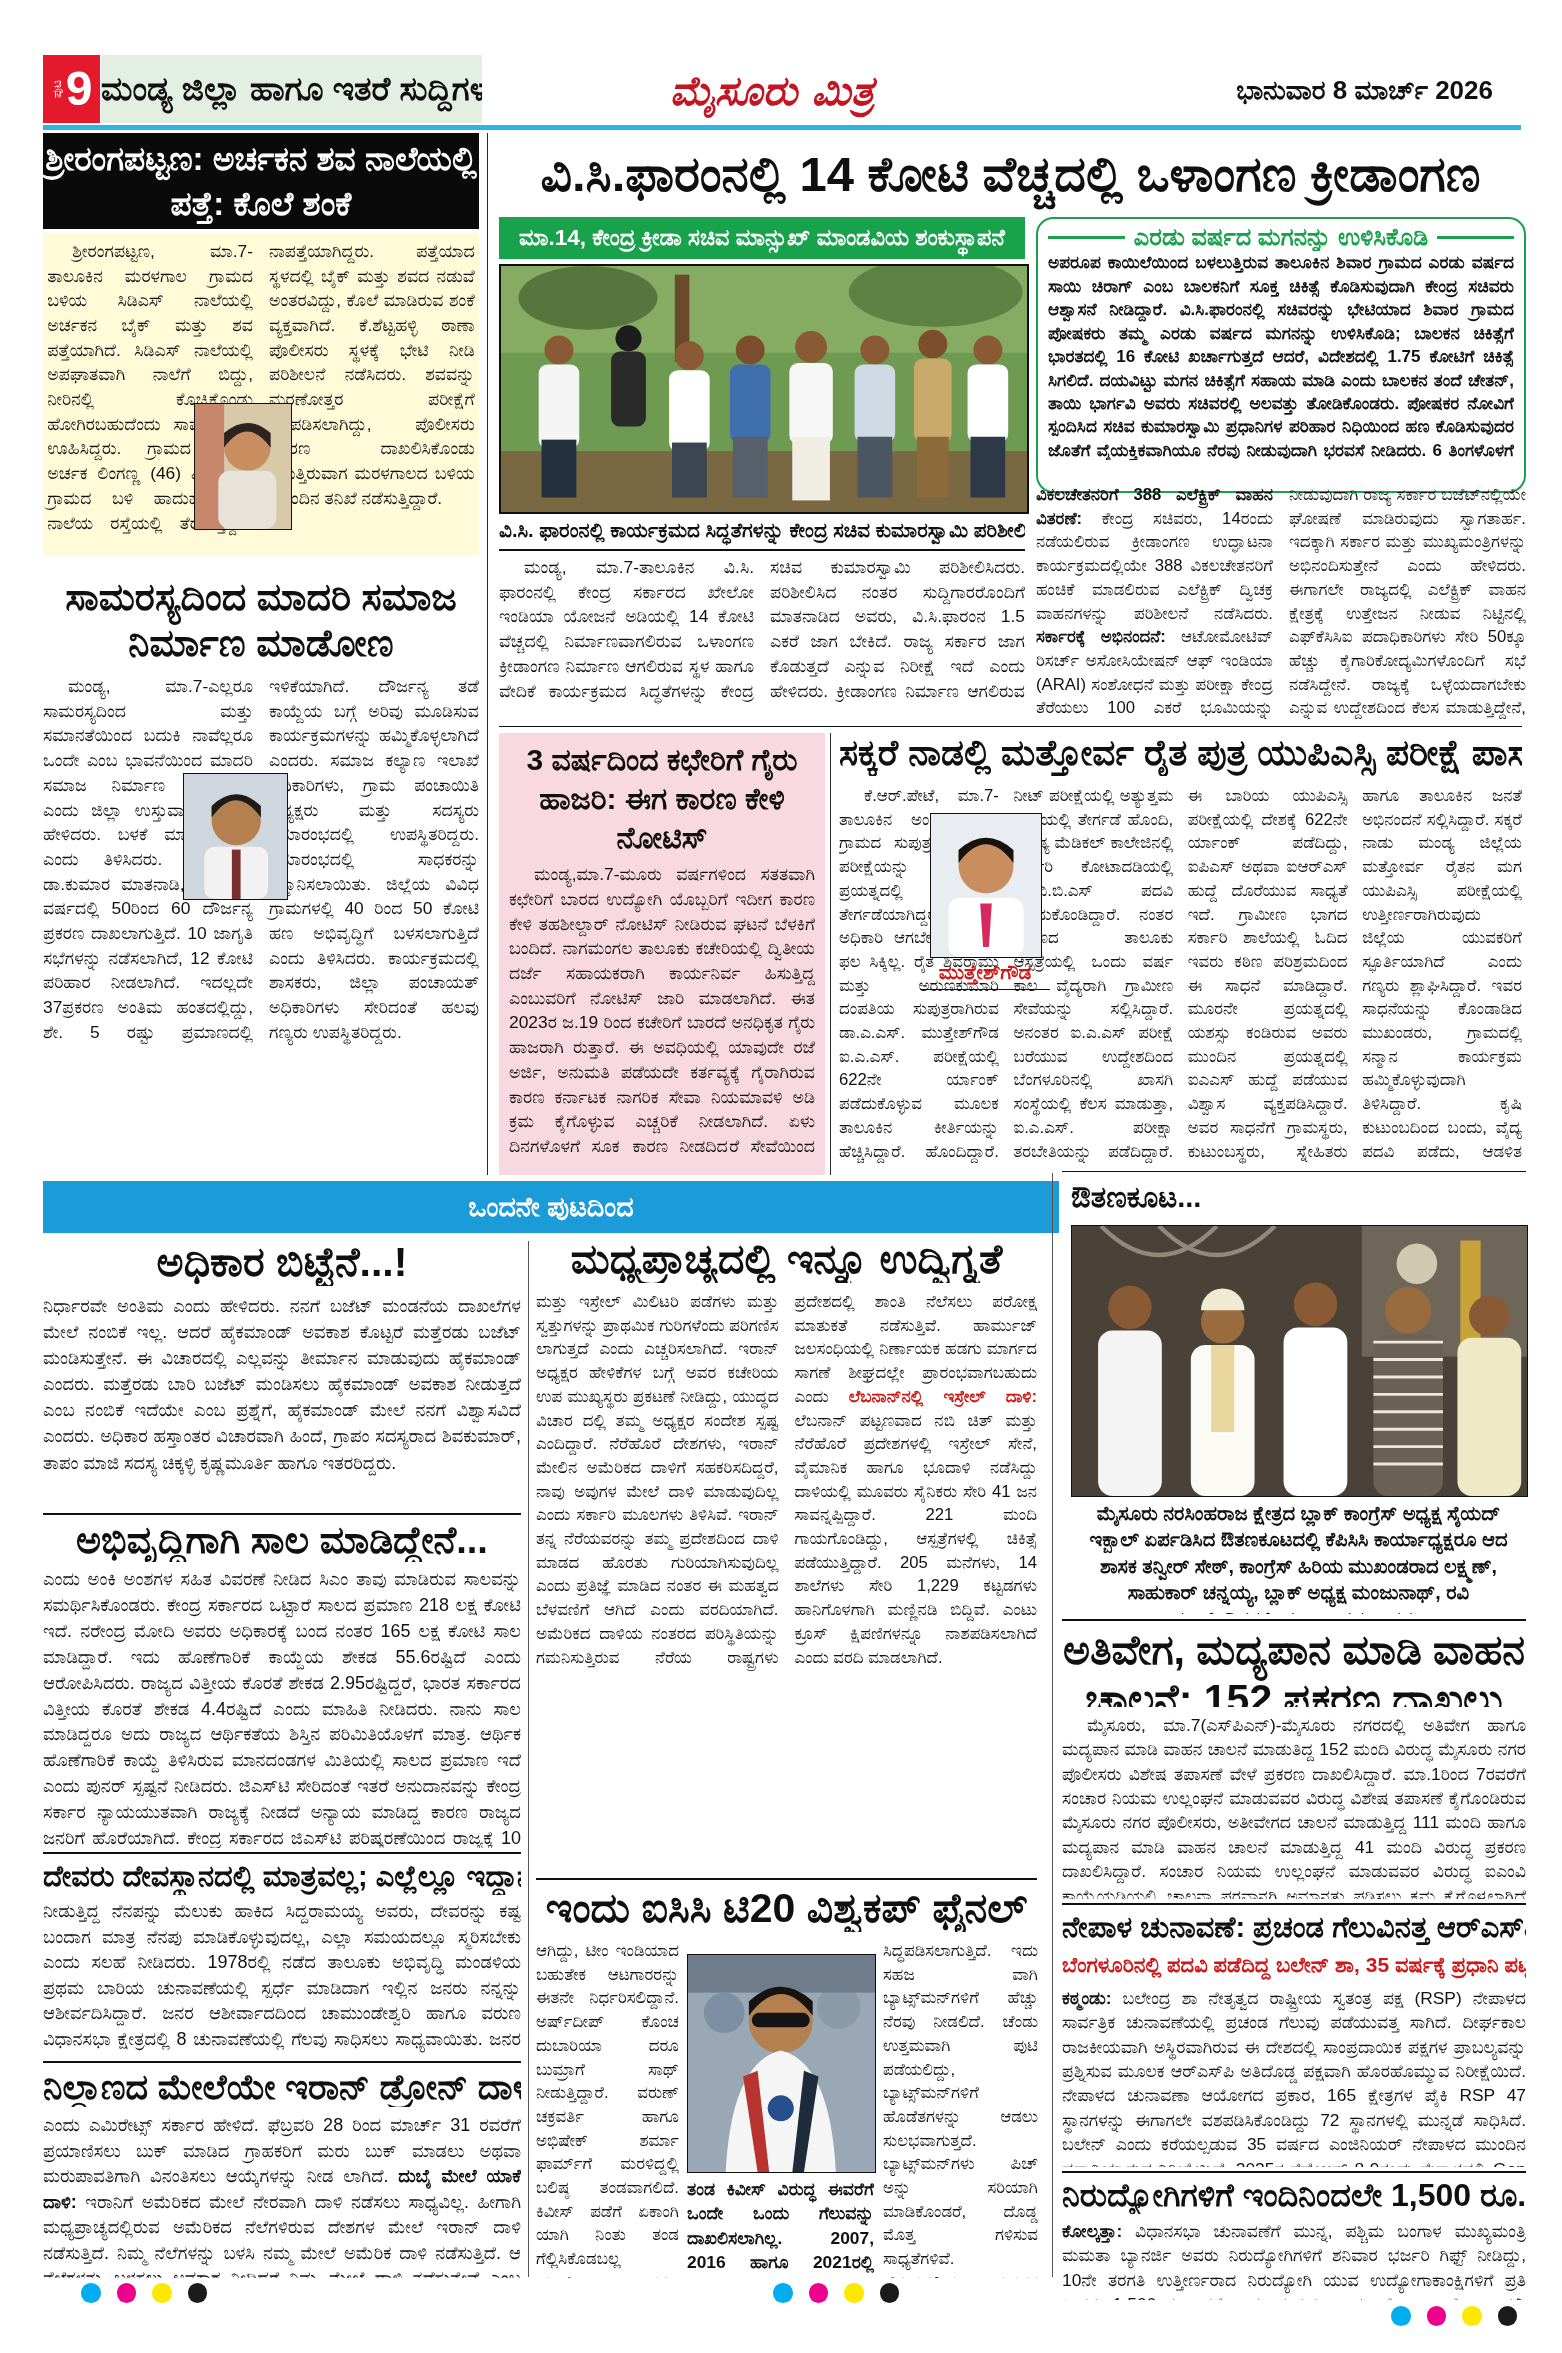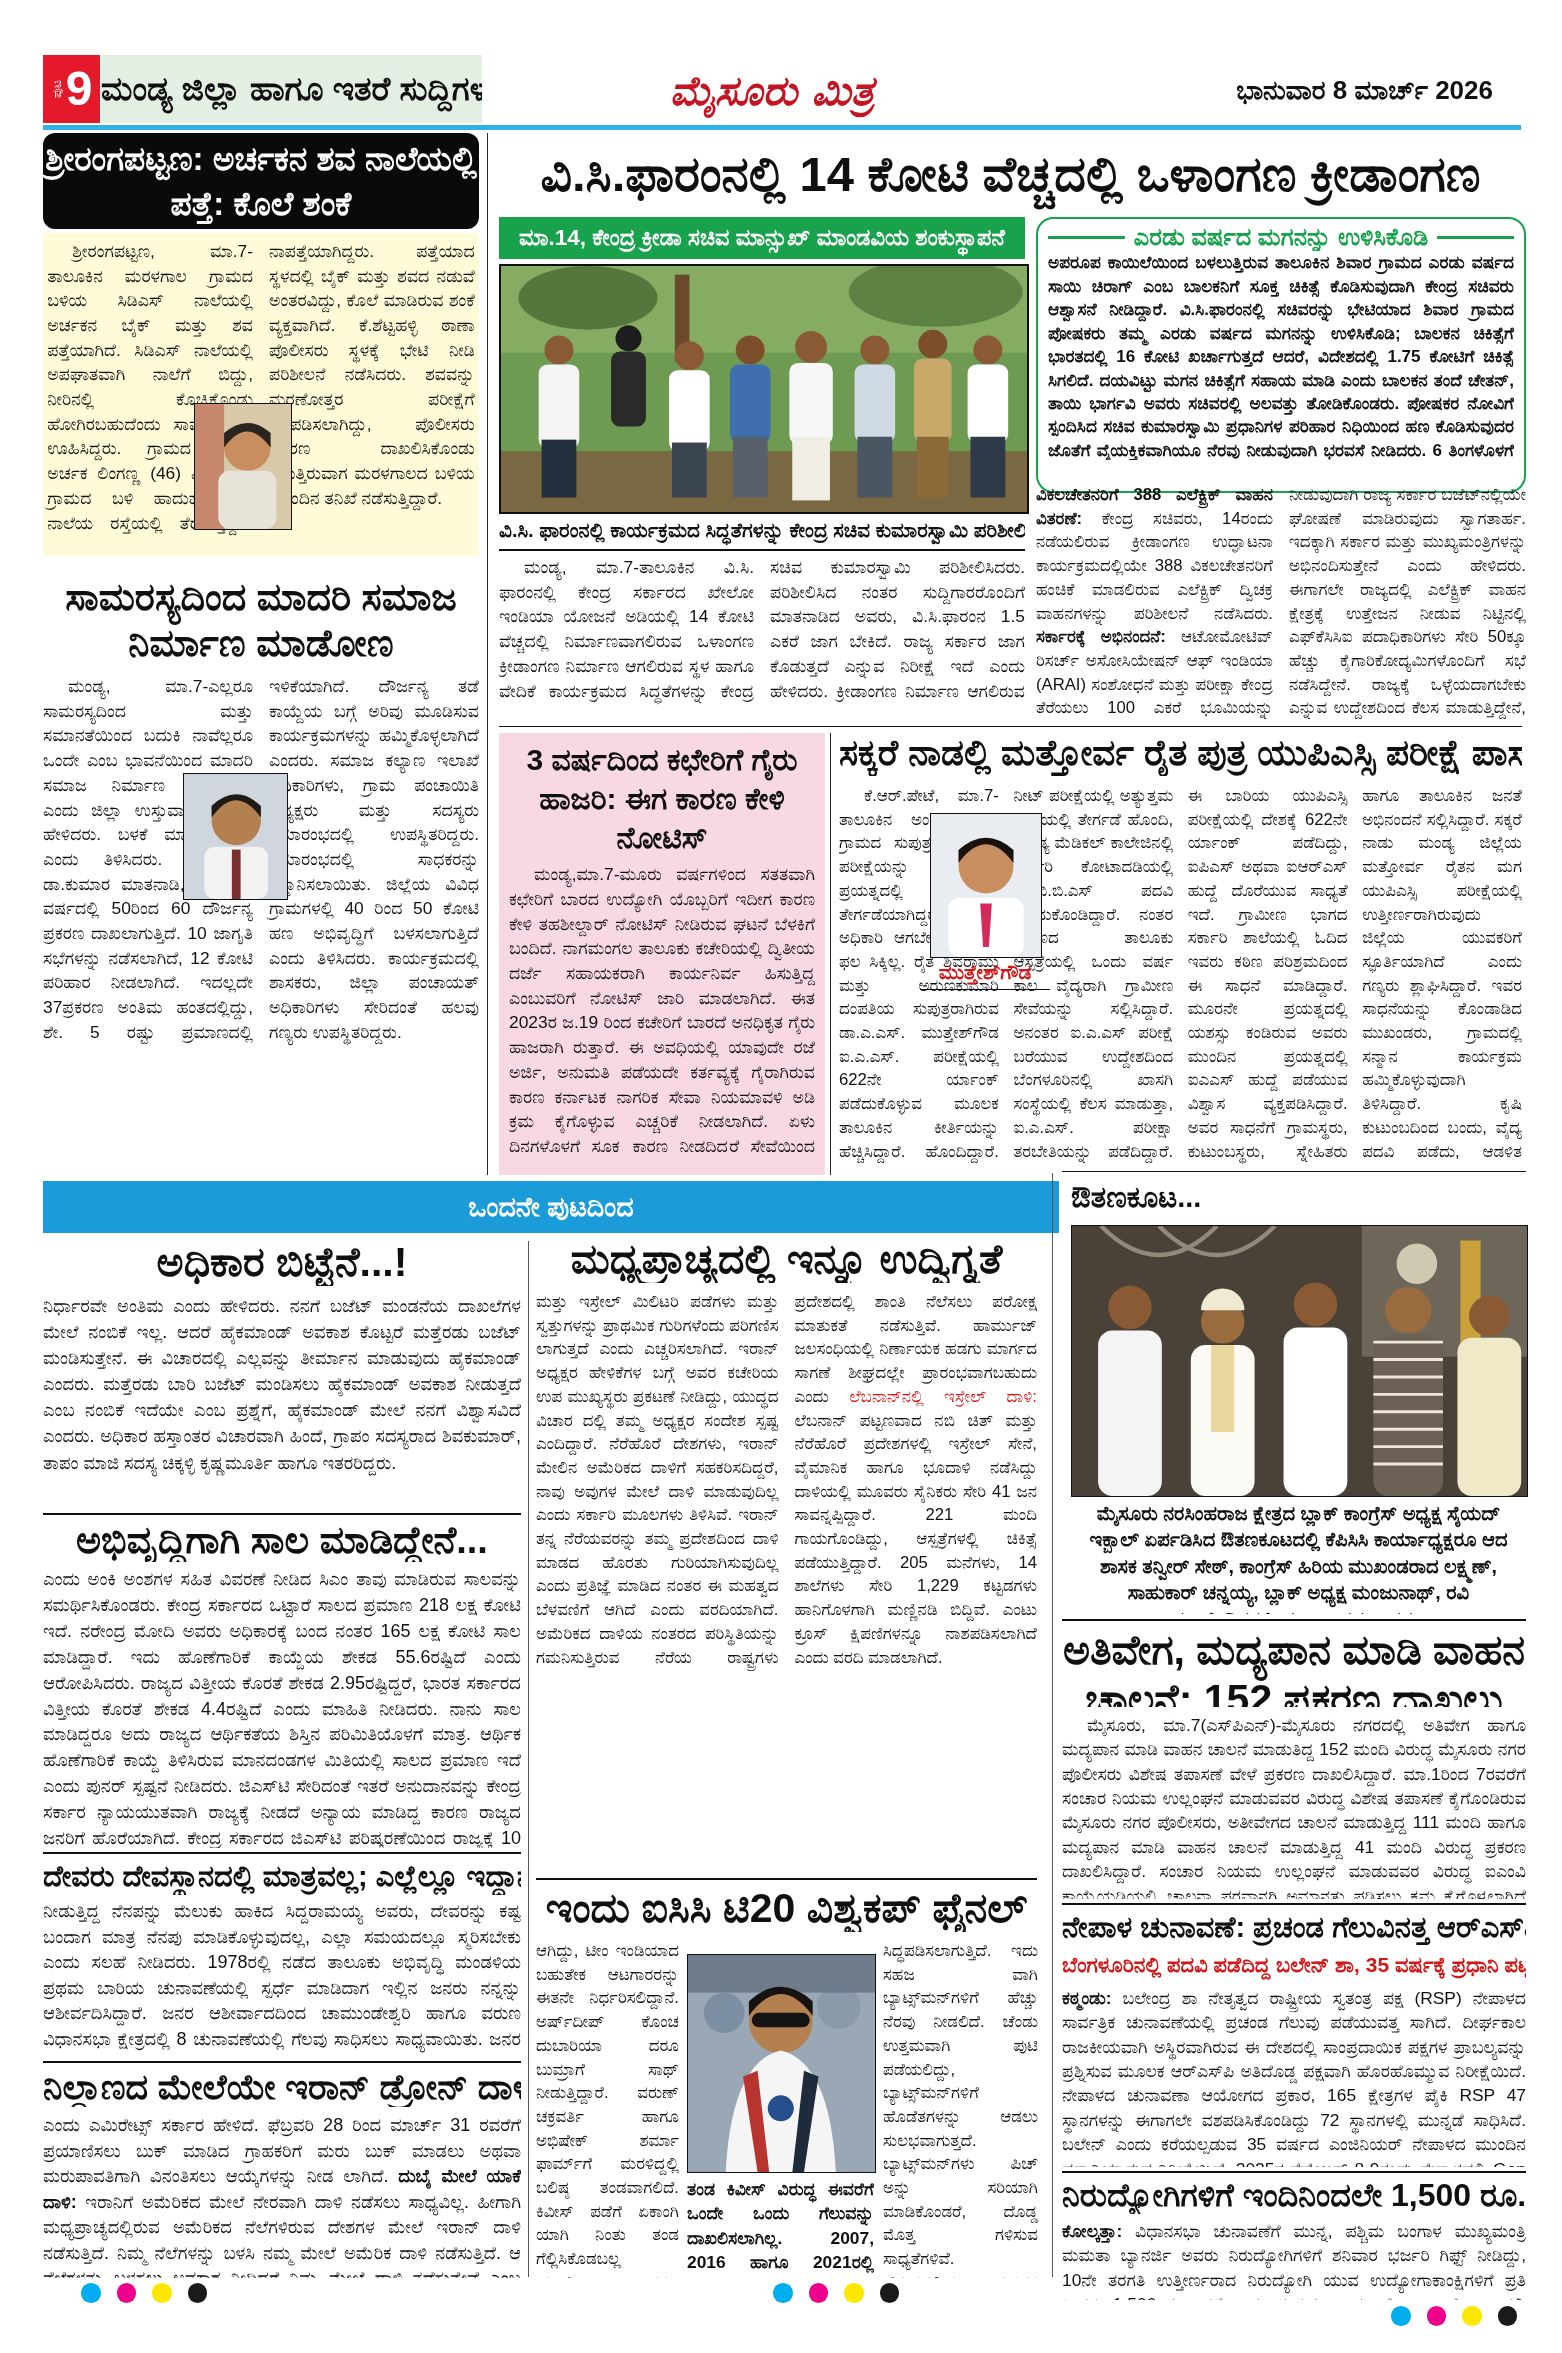--- a/index.html
+++ b/index.html
@@ -6,42 +6,42 @@
   #page{position:relative;width:1562px;height:2354px;background:#ffffff;overflow:hidden;
         font-family:"Liberation Sans","DejaVu Sans",sans-serif;color:#111;}
   .abs{position:absolute;}
   .hl{font-weight:bold;color:#101010;text-align:center;overflow:hidden;}
   .body-txt{text-align:justify;overflow:hidden;line-height:1.42;}
   .cols2{column-count:2;column-gap:16px;}
   .cols4{column-count:4;column-gap:14.5px;}
   .rule-h{background:#101010;height:2.2px;}
   .rule-v{background:#2a2a2a;width:1.4px;}
   .lead-bold{font-weight:bold;}
-  .lead-red{font-weight:normal;color:#d01818;}
+  .lead-red{font-weight:bold;color:#d01818;}
   .caption{font-weight:bold;text-align:center;overflow:hidden;}
   .photo{border:2.2px solid #101010;overflow:hidden;background:#cfcfcf;}
   .dots span{display:inline-block;width:19.6px;height:19.6px;border-radius:50%;margin-right:16px;}
   .indent{ text-indent:25px; }
   svg{display:block;}
 </style>
 </head>
 <body>
 
 <div id="page">
 
   <div class="abs" style="left:43px;top:55px;width:57px;height:68px;background:#e4192c;color:#fff;display:flex;align-items:center;justify-content:center;">
     <span style="writing-mode:vertical-rl;transform:rotate(180deg);font-size:12.3px;margin-right:1.4px;">ಪುಟ</span>
     <span style="font-size:48px;font-weight:bold;line-height:1;">9</span>
   </div>
   <div class="abs hl" style="left:101px;top:55px;width:381px;height:68px;background:#e4efe4;font-size:33px;line-height:68px;white-space:nowrap;">ಮಂಡ್ಯ ಜಿಲ್ಲಾ ಹಾಗೂ ಇತರೆ ಸುದ್ದಿಗಳು</div>
   <div class="abs" style="left:616px;top:64px;width:312px;height:55px;color:#c41523;font-family:'DejaVu Serif','Liberation Serif',serif;font-style:italic;font-weight:bold;font-size:41px;text-align:center;line-height:55px;white-space:nowrap;">ಮೈಸೂರು ಮಿತ್ರ</div>
   <div class="abs" style="left:1087px;top:75px;width:406px;height:35px;font-weight:bold;font-size:26px;text-align:right;padding-right:29px;white-space:nowrap;">ಭಾನುವಾರ 8 ಮಾರ್ಚ್ 2026</div>
   <div class="abs" style="left:43px;top:125px;width:1478px;height:5px;background:#2fb3e7;"></div>
 
-  <div class="abs hl" style="left:43px;top:133px;width:436px;height:96px;background:#0a0a0a;color:#fff;font-size:33px;line-height:1.35;padding-top:4.3px;box-sizing:border-box;border-radius:12px;">ಶ್ರೀರಂಗಪಟ್ಟಣ: ಅರ್ಚಕನ ಶವ ನಾಲೆಯಲ್ಲಿ ಪತ್ತೆ: ಕೊಲೆ ಶಂಕೆ</div>
+  <div class="abs hl" style="left:43px;top:133px;width:436px;height:96px;background:#0a0a0a;color:#fff;font-size:33px;line-height:1.35;padding-top:4.3px;box-sizing:border-box;">ಶ್ರೀರಂಗಪಟ್ಟಣ: ಅರ್ಚಕನ ಶವ ನಾಲೆಯಲ್ಲಿ ಪತ್ತೆ: ಕೊಲೆ ಶಂಕೆ</div>
   <div class="abs body-txt cols2 indent" style="left:43px;top:233px;width:436px;height:323px;background:#fffbd9;font-size:17.4px;padding:5.8px 4.3px;box-sizing:border-box;">ಶ್ರೀರಂಗಪಟ್ಟಣ, ಮಾ.7-ತಾಲೂಕಿನ ಮರಳಗಾಲ ಗ್ರಾಮದ ಬಳಿಯ ಸಿಡಿಎಸ್ ನಾಲೆಯಲ್ಲಿ ಅರ್ಚಕನ ಬೈಕ್ ಮತ್ತು ಶವ ಪತ್ತೆಯಾಗಿದೆ. ಸಿಡಿಎಸ್ ನಾಲೆಯಲ್ಲಿ ಅಪಘಾತವಾಗಿ ನಾಲೆಗೆ ಬಿದ್ದು, ನೀರಿನಲ್ಲಿ ಕೊಚ್ಚಿಕೊಂಡು ಹೋಗಿರಬಹುದೆಂದು ಸಾರ್ವಜನಿಕರು ಊಹಿಸಿದ್ದರು. ಗ್ರಾಮದ ನಿವಾಸಿ ಅರ್ಚಕ ಲಿಂಗಣ್ಣ (46) ಎಂಬುವರು ಗ್ರಾಮದ ಬಳಿ ಹಾದುಹೋಗಿರುವ ನಾಲೆಯ ರಸ್ತೆಯಲ್ಲಿ ತೆರಳುತ್ತಿದ್ದಾಗ ನಾಪತ್ತೆಯಾಗಿದ್ದರು. ಪತ್ತೆಯಾದ ಸ್ಥಳದಲ್ಲಿ ಬೈಕ್ ಮತ್ತು ಶವದ ನಡುವೆ ಅಂತರವಿದ್ದು, ಕೊಲೆ ಮಾಡಿರುವ ಶಂಕೆ ವ್ಯಕ್ತವಾಗಿದೆ. ಕೆ.ಶೆಟ್ಟಹಳ್ಳಿ ಠಾಣಾ ಪೊಲೀಸರು ಸ್ಥಳಕ್ಕೆ ಭೇಟಿ ನೀಡಿ ಪರಿಶೀಲನೆ ನಡೆಸಿದರು. ಶವವನ್ನು ಮರಣೋತ್ತರ ಪರೀಕ್ಷೆಗೆ ಒಳಪಡಿಸಲಾಗಿದ್ದು, ಪೊಲೀಸರು ಪ್ರಕರಣ ದಾಖಲಿಸಿಕೊಂಡು ಬರುತ್ತಿರುವಾಗ ಮರಳಗಾಲದ ಬಳಿಯ ಮುಂದಿನ ತನಿಖೆ ನಡೆಸುತ್ತಿದ್ದಾರೆ.</div>
   <div class="abs photo" style="left:194px;top:403px;width:96px;height:125px;border-width:1.4px;">
     <svg width="100%" height="100%" viewBox="0 0 66 86" preserveAspectRatio="none">
       <rect width="66" height="86" fill="#d8c9a8"></rect>
       <rect x="0" y="0" width="20" height="86" fill="#b5452f" opacity="0.5"></rect>
       <circle cx="36" cy="30" r="16" fill="#c98e5f"></circle>
       <path d="M20 30 q16 -22 32 0 l0 -10 q-16 -14 -32 0 z" fill="#2b2420"></path>
       <rect x="16" y="46" width="40" height="40" rx="8" fill="#e8e3d8"></rect>
     </svg>
   </div>

